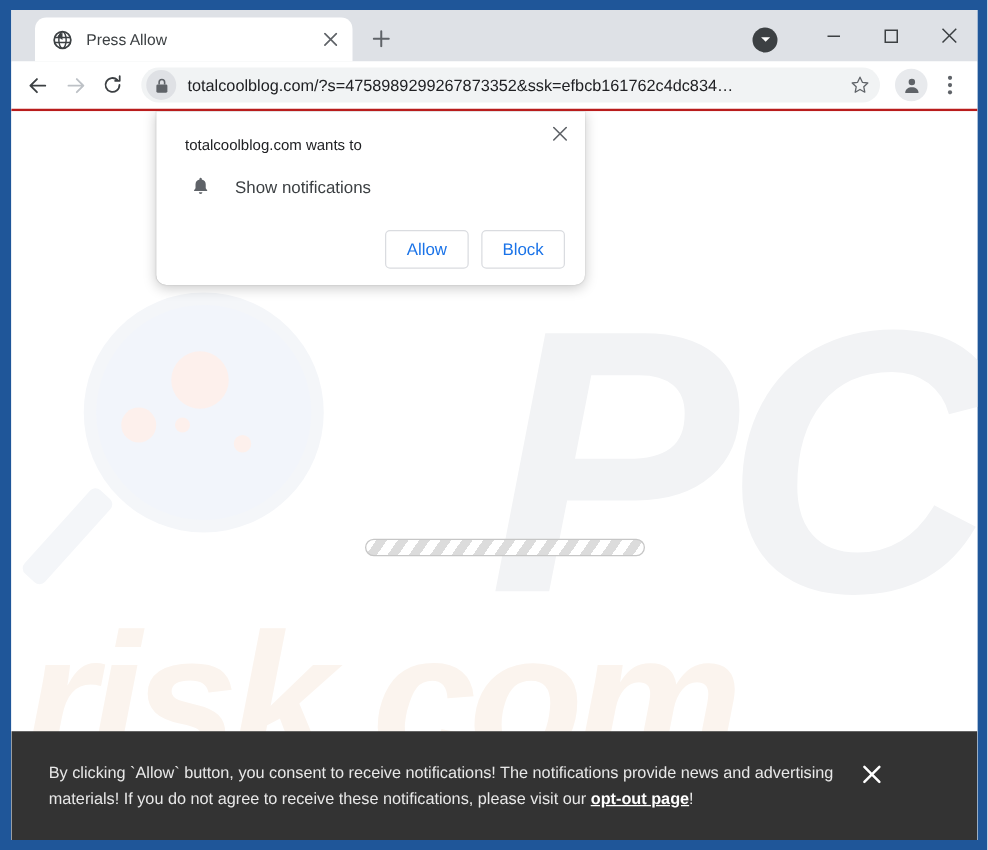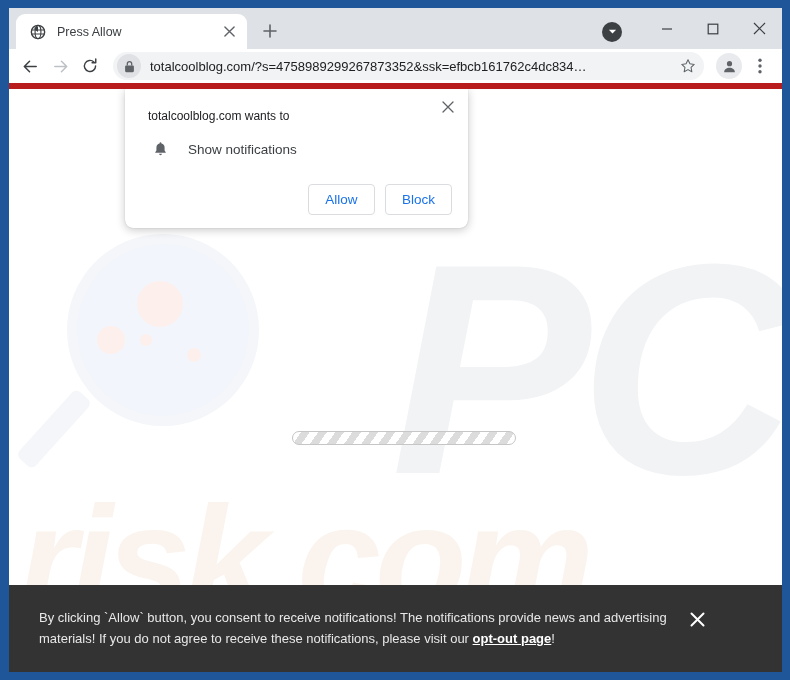--- a/index.html
+++ b/index.html
@@ -33,22 +33,22 @@
   
   #tab-strip {
     height: 41px;
     background: #dee1e6;
     display: flex;
     align-items: flex-end;
     position: relative;
     flex: 0 0 auto;
   }
   #tab-active {
-    margin-left: 7px;
-    width: 231px;
+    margin-left: 19px;
+    width: 254px;
     height: 35px;
     background: #ffffff;
     border-radius: 9px 9px 0 0;
     display: flex;
     align-items: center;
     padding: 0 9px 0 13px;
   }
   .tab-favicon {
     width: 17px; height: 17px;
     flex: 0 0 auto;
@@ -96,21 +96,21 @@
   }
 
   
   #toolbar {
     height: 40px;
     background: #ffffff;
     display: flex;
     align-items: center;
     padding: 0 8px 0 6px;
     flex: 0 0 auto;
-    border-bottom: 6px solid #b91c1c;
+    border-bottom: 2px solid #b91c1c;
   }
   .nav-btn {
     width: 30px; height: 30px;
     display: flex; align-items: center; justify-content: center;
     border-radius: 50%;
     flex: 0 0 auto;
   }
   #omnibox {
     flex: 1 1 auto;
     height: 28px;

